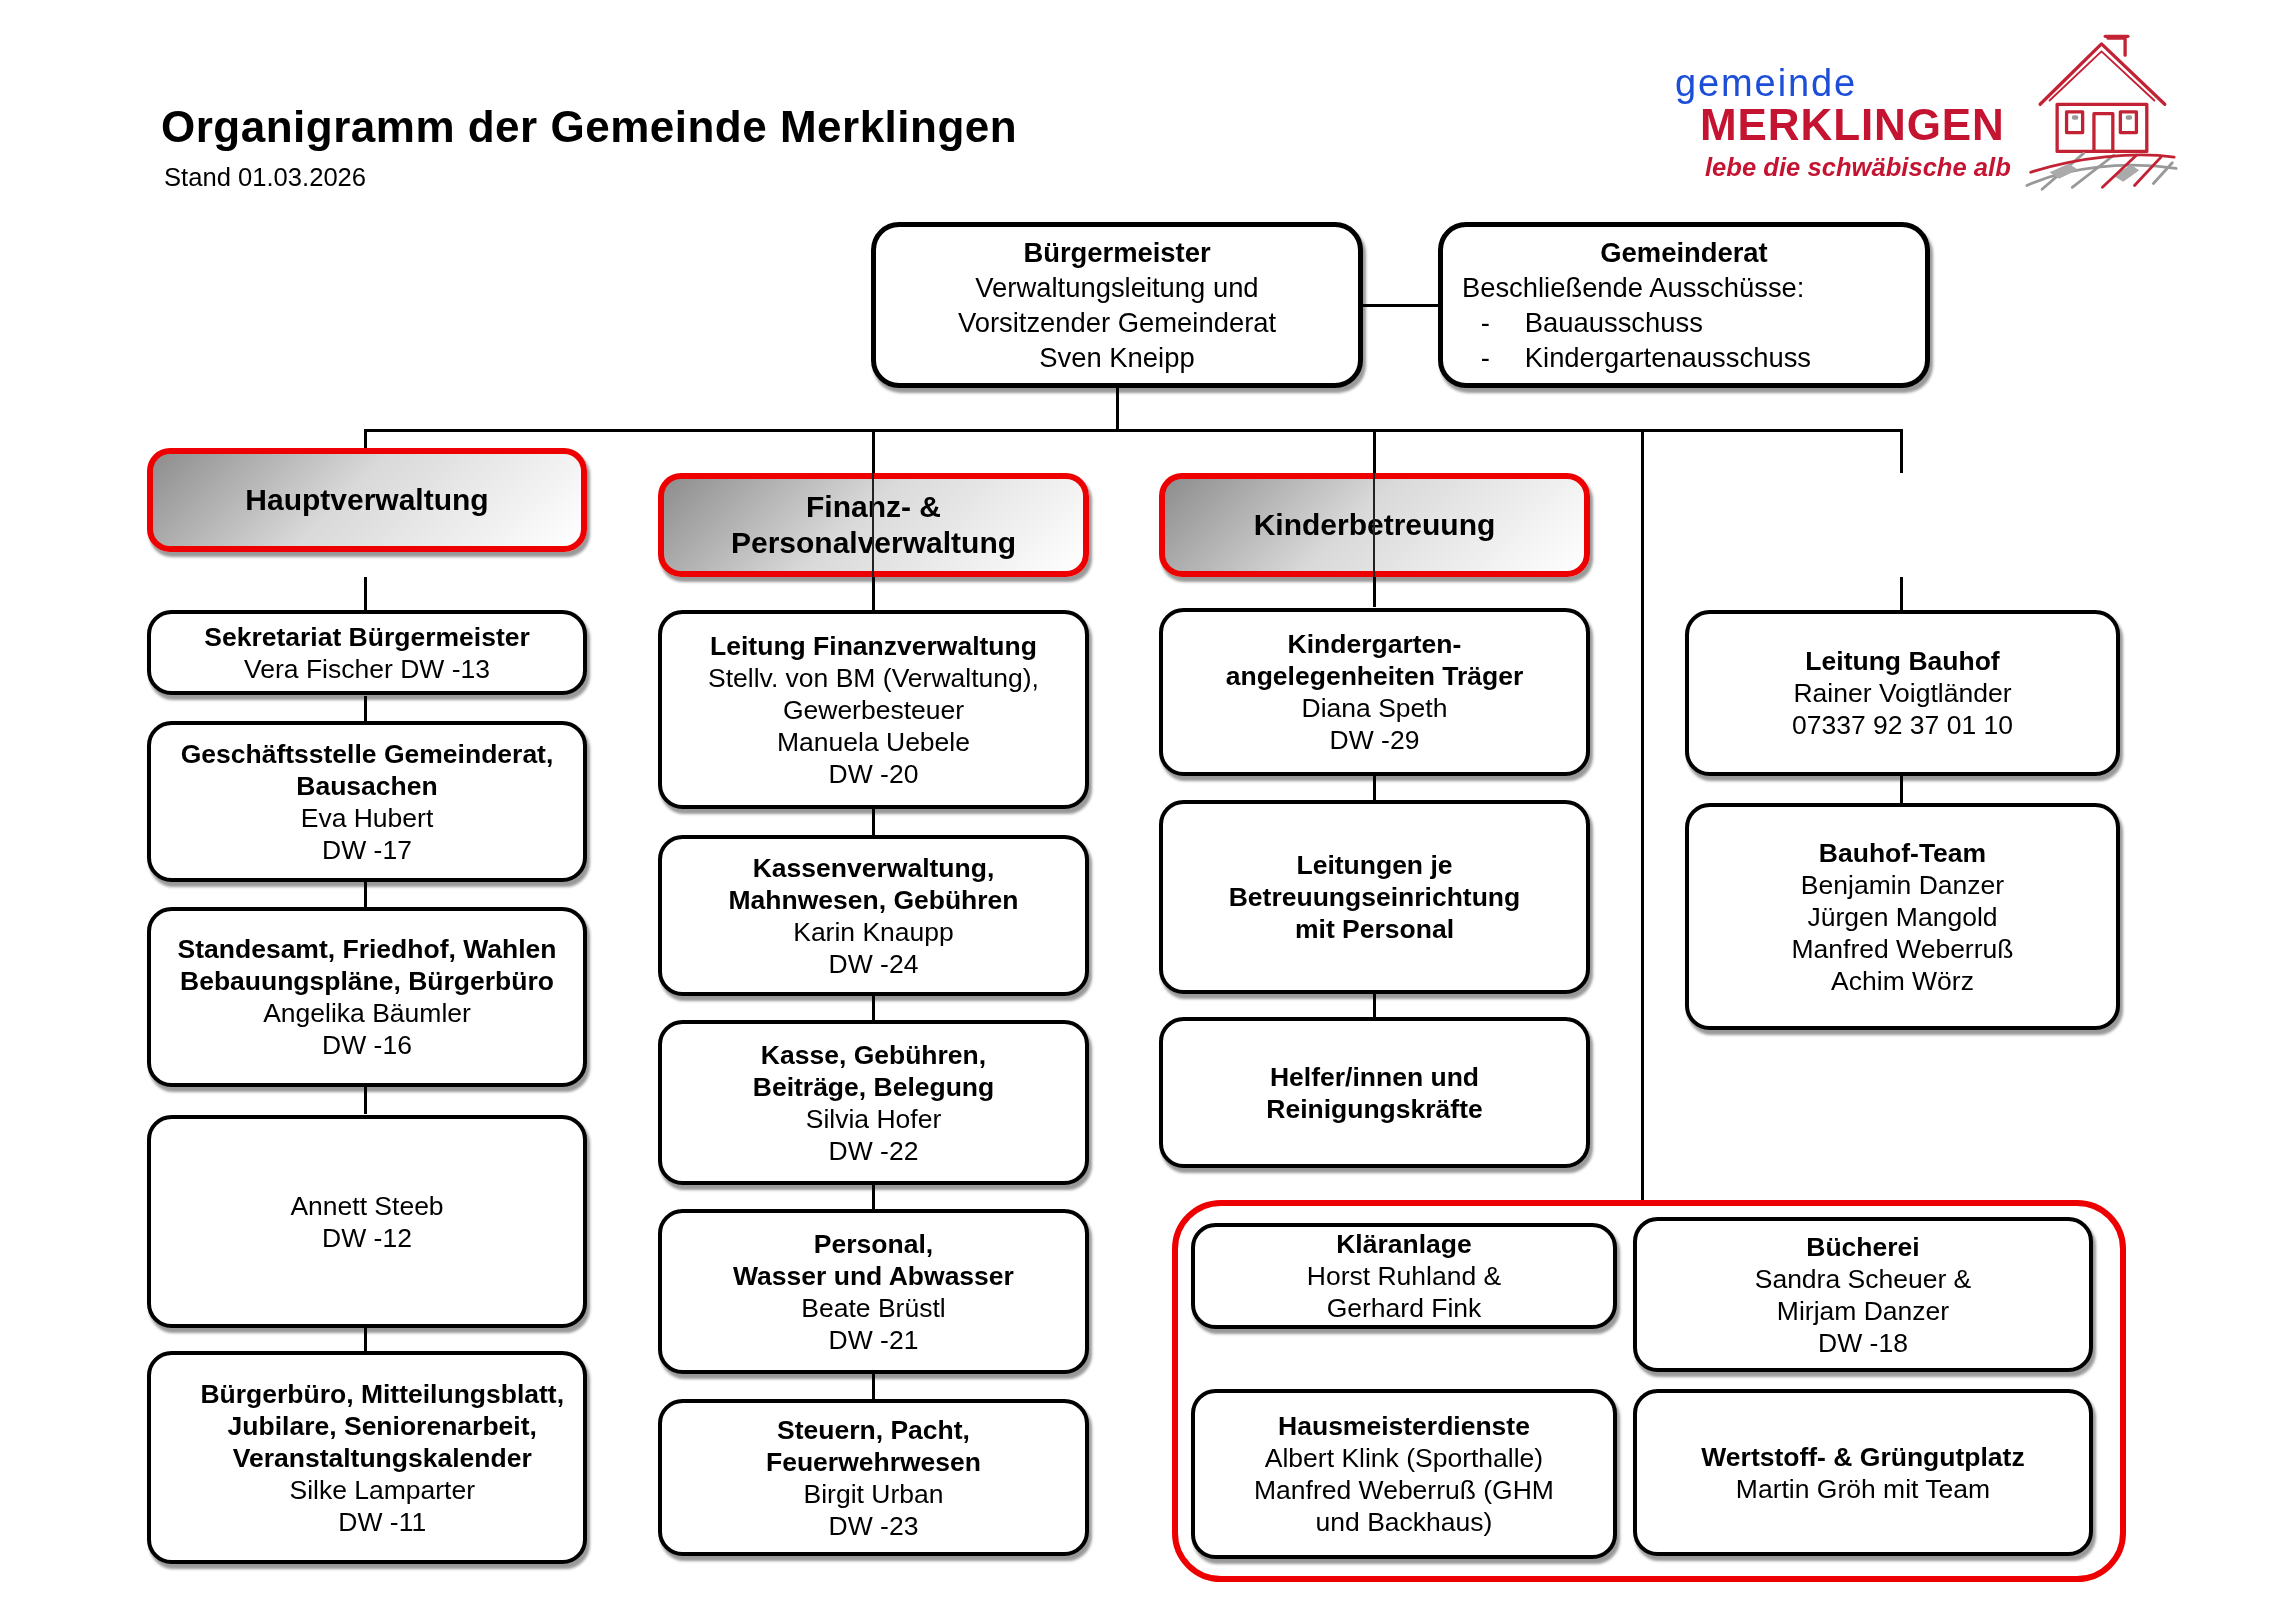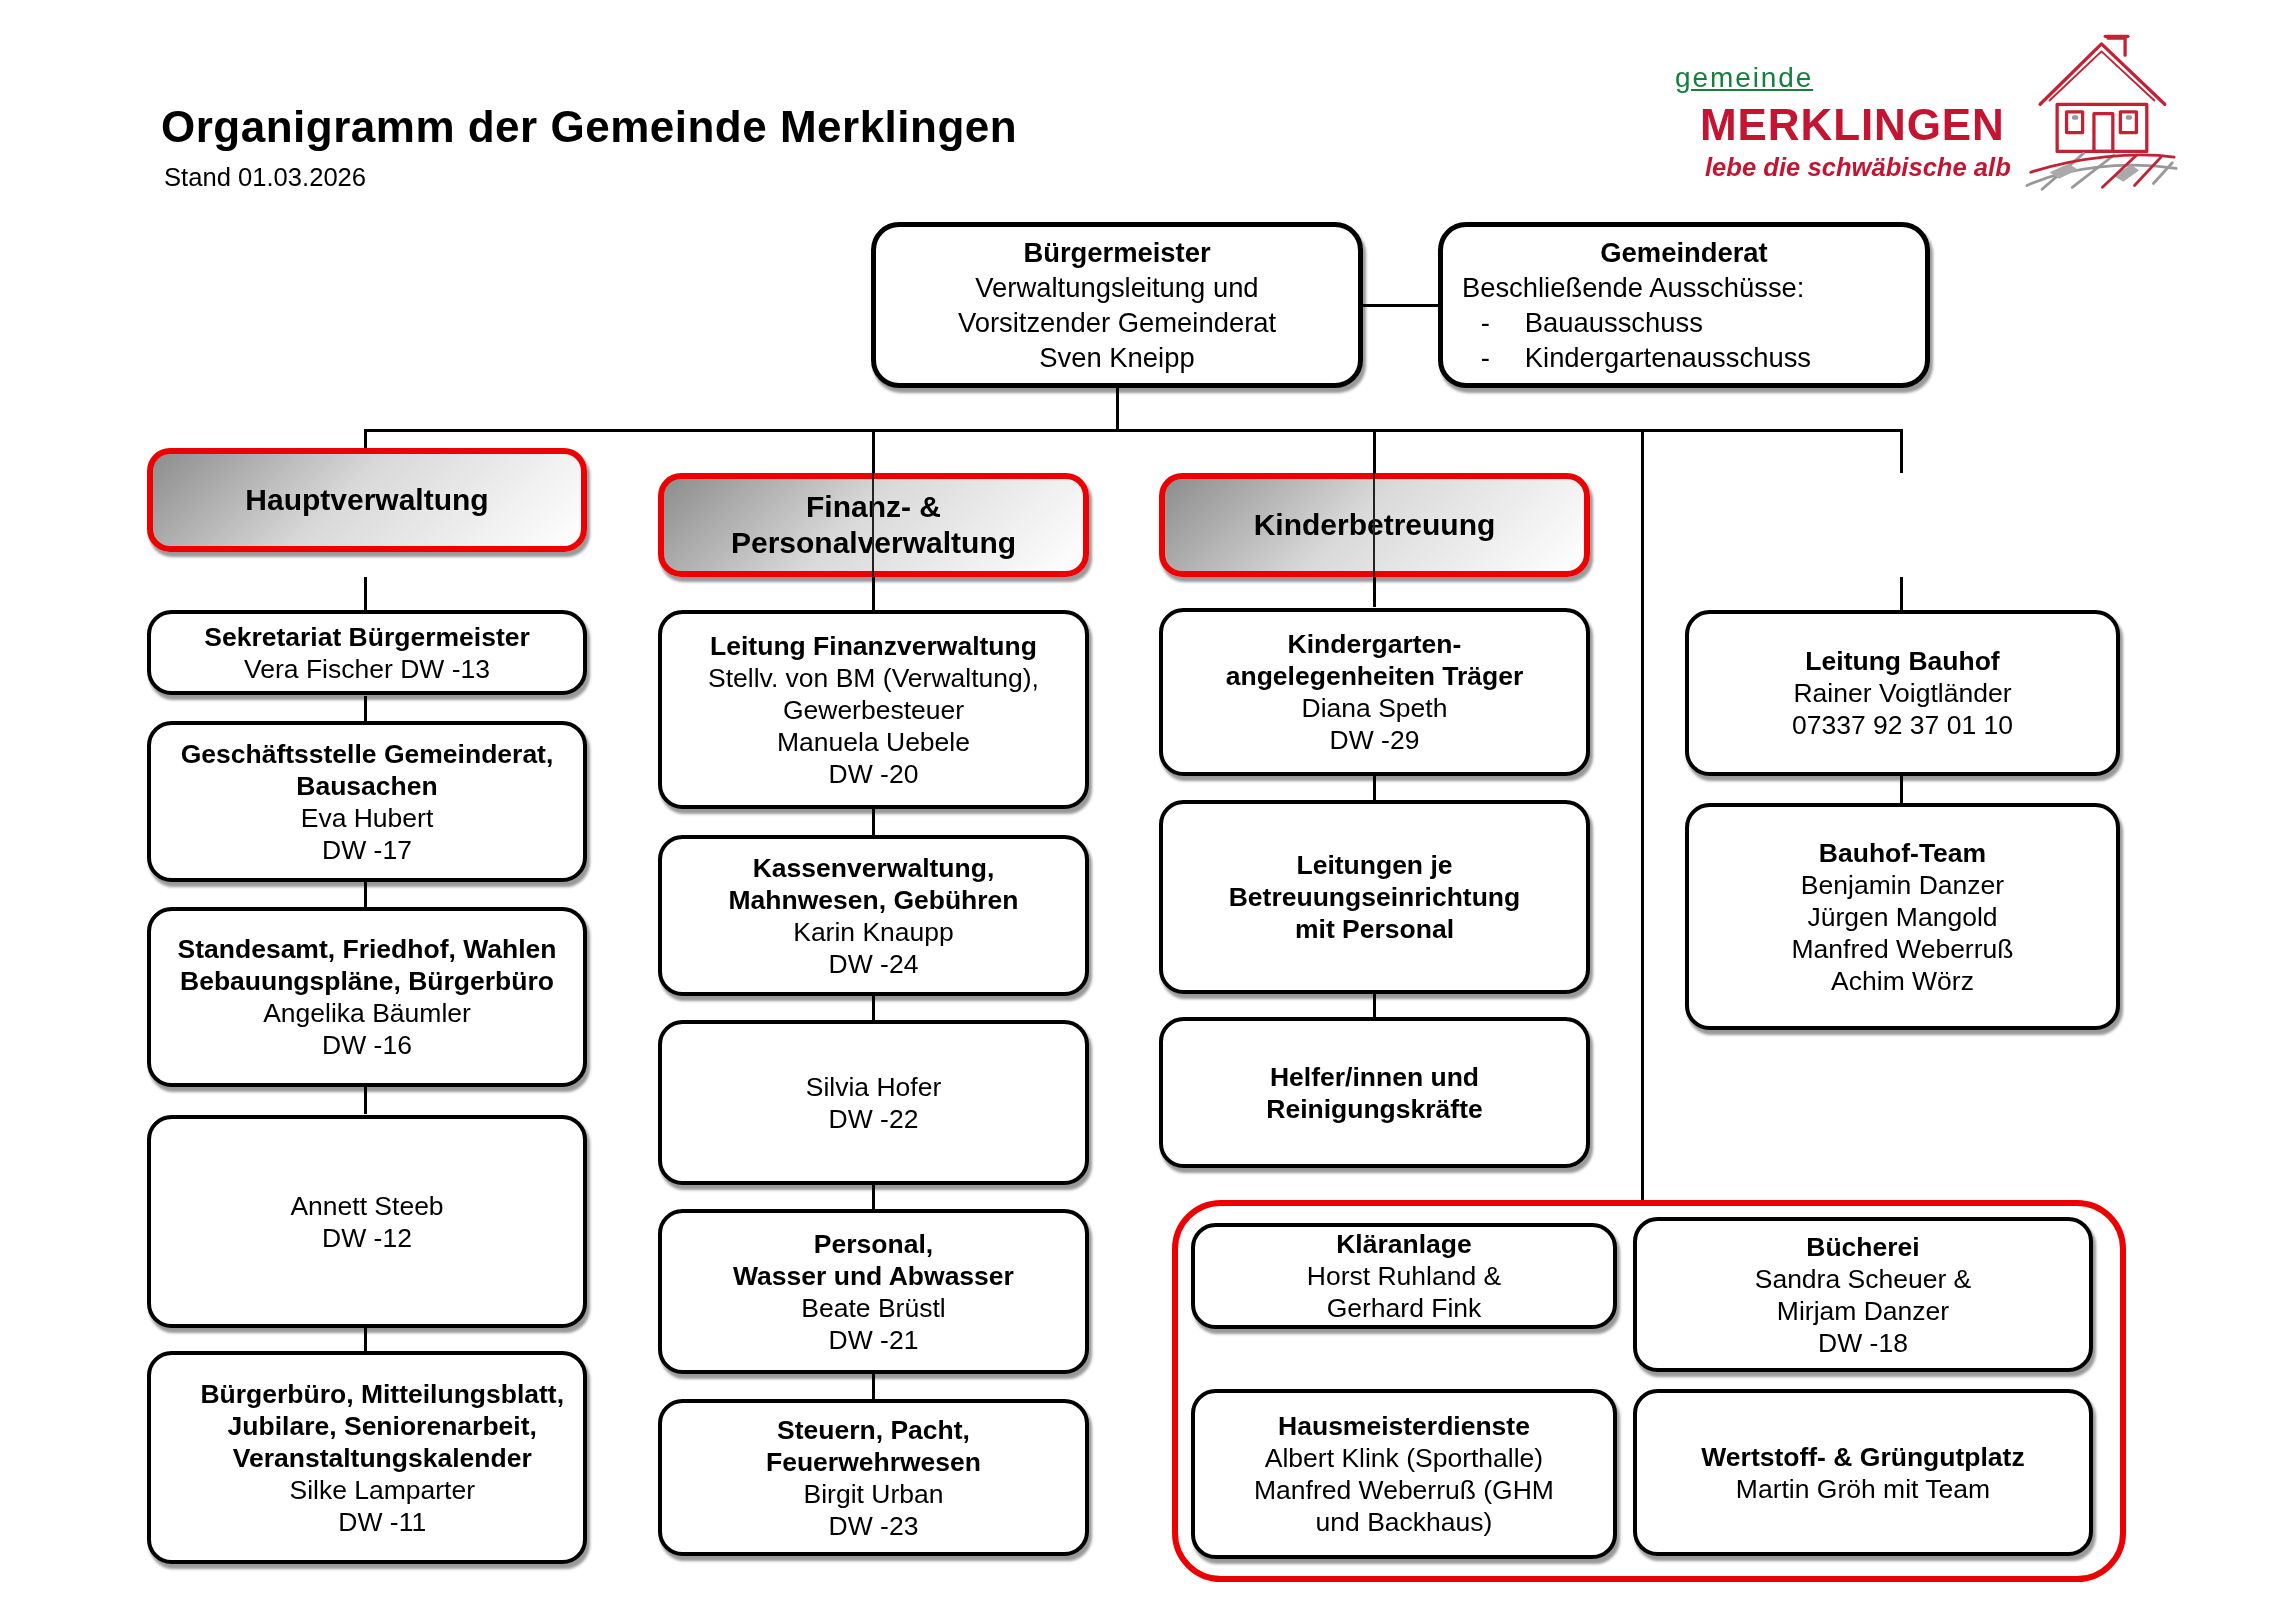--- a/index.html
+++ b/index.html
@@ -2,21 +2,21 @@
 <html style="font-size:15px"><head>
 <meta charset="utf-8">
 <style>
   html,body{margin:0;padding:0;background:#ffffff;}
   .stage{position:relative;width:2271px;height:1619px;background:#ffffff;
          font-family:"Liberation Sans",sans-serif;color:#000;overflow:hidden;}
 
   .page-title{position:absolute;left:161px;top:102px;font-size:44px;font-weight:bold;letter-spacing:0.5px;}
   .page-date{position:absolute;left:164px;top:163px;font-size:25.6px;}
 
-  .logo-word1{position:absolute;left:1675px;top:62px;font-size:28px;color:#15803d;letter-spacing:1.9px;text-decoration:underline;}
+  .logo-word1{position:absolute;left:1675px;top:62px;font-size:38px;color:#1d4ed8;letter-spacing:1.9px;}
   .logo-word2{position:absolute;left:1700px;top:100px;font-size:44px;font-weight:bold;color:#c41431;letter-spacing:0.9px;}
   .logo-tagline{position:absolute;left:1705px;top:153px;font-size:25.6px;font-style:italic;font-weight:bold;color:#c41431;}
   .logo-house{position:absolute;left:2021px;top:24.6px;}
 
   .vline,.hline{position:absolute;background:#000;z-index:1;}
   .vline{width:2.8px;}
   .hline{height:2.8px;}
   .through{position:absolute;width:1.9px;background:#222;z-index:3;}
 
   .rootbox{position:absolute;z-index:2;background:#fff;border:5.7px solid #000;border-radius:28px;
@@ -210,20 +210,24 @@
     <div class="btitle">
         <div>Kassenverwaltung,</div>
         <div>Mahnwesen, Gebühren</div>
       </div>
     <div>
         <div>Karin Knaupp</div>
         <div>DW -24</div>
       </div>
   </div>
   <div class="obox" style="left:658px;top:1020px;width:431px;height:165px;">
+    <div class="btitle">
+        <div>Kasse, Gebühren,</div>
+        <div>Beiträge, Belegung</div>
+      </div>
     <div>
         <div>Silvia Hofer</div>
         <div>DW -22</div>
       </div>
   </div>
   <div class="obox" style="left:658px;top:1209px;width:431px;height:165px;">
     <div class="btitle">
         <div>Personal,</div>
         <div>Wasser und Abwasser</div>
       </div>

